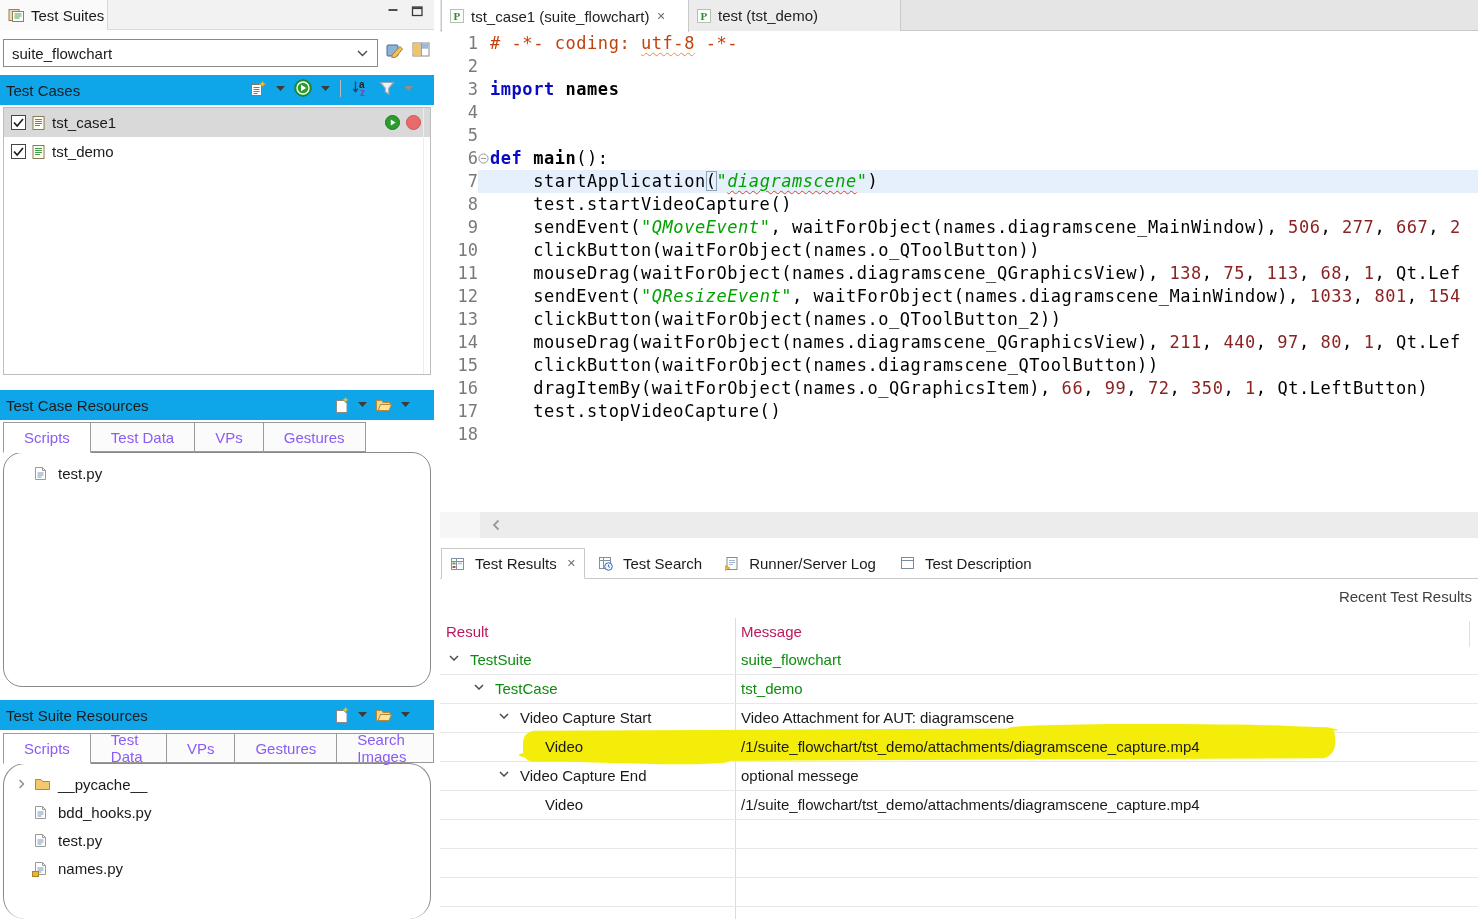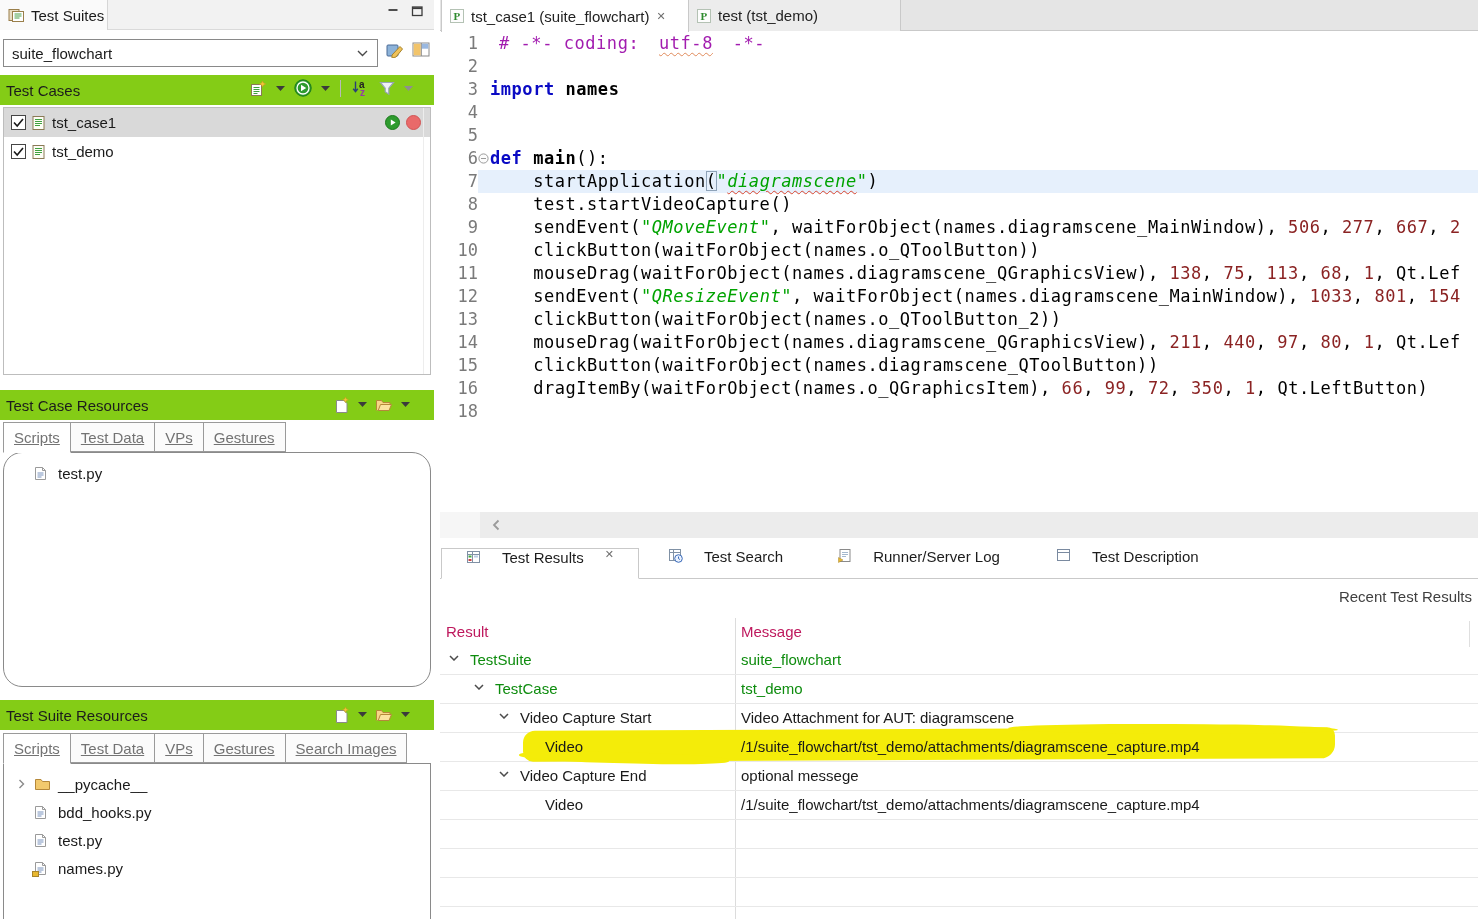--- a/index.html
+++ b/index.html
@@ -7,33 +7,33 @@
        font-family:"Liberation Sans",sans-serif;font-size:15px;color:#1a1a1a;}
   svg{display:block}
   
   .lp{position:absolute;left:0;top:0;width:434px;height:919px;}
   .lp-tabbar{position:absolute;left:0;top:0;width:434px;height:30px;background:#f2f2f2;border-bottom:1px solid #dadada;box-sizing:border-box;}
   .lp-tab{position:absolute;left:0;top:0;width:108px;height:30px;background:#fafafa;border-right:1px solid #d6d6d6;display:flex;align-items:center;gap:6px;padding-left:8px;box-sizing:border-box;}
   .win-controls{position:absolute;right:10px;top:5px;display:flex;gap:12px;align-items:center;}
   .combo{position:absolute;left:3px;top:39px;width:375px;height:28px;border:1px solid #898989;background:#fff;box-sizing:border-box;display:flex;align-items:center;padding-left:8px;}
   .combo .cchev{position:absolute;right:9px;top:10px;}
   .combo-icons{position:absolute;left:386px;top:41px;display:flex;gap:7px;align-items:center;}
-  .sec-header{position:absolute;left:0;width:434px;height:30px;background:#84cc16;display:flex;align-items:center;padding-left:6px;box-sizing:border-box;color:#1c1c1c;}
+  .sec-header{position:absolute;left:0;width:434px;height:30px;background:#0ea5e9;display:flex;align-items:center;padding-left:6px;box-sizing:border-box;color:#1c1c1c;}
   .tc-header{top:75px;}
   .tc-toolbar{position:absolute;left:250px;top:79px;display:flex;align-items:center;gap:9px;}
   .tsep{width:1px;height:17px;background:#b9b9b9;margin:0 1px;}
   .tbi{display:inline-flex;align-items:center;}
   .tc-list{position:absolute;left:3px;top:107px;width:428px;height:268px;background:#fff;border:1px solid #bdbdbd;box-sizing:border-box;overflow:hidden;}
   .tc-list::after{content:'';position:absolute;right:6px;top:0;bottom:0;width:1px;background:#ededed;}
   .tcrow{position:relative;height:29px;display:flex;align-items:center;padding-left:7px;gap:6px;}
   .tcrow.sel{background:#d9d9d9;}
   .runics{position:absolute;right:9px;top:7px;display:flex;gap:6px;}
   .res-toolbar{position:absolute;left:334px;display:flex;align-items:center;gap:8px;}
   .rtabs{position:absolute;left:3px;display:flex;z-index:2;}
-  .rtab{height:30px;border:1px solid #9a9a9a;border-left:none;background:#fbfbfb;display:flex;align-items:center;padding:0 10px;box-sizing:border-box;color:#737373;text-decoration:underline;}
+  .rtab{height:30px;border:1px solid #9a9a9a;border-left:none;background:#fbfbfb;display:flex;align-items:center;padding:0 20px;box-sizing:border-box;color:#8b5cf6;}
   .rtab:first-child{border-left:1px solid #9a9a9a;}
   .rtab.active{background:#fff;height:31px;border-bottom:1px solid #fff;}
   .res-box{position:absolute;left:3px;width:428px;background:#fff;border:1px solid #8a8a8a;box-sizing:border-box;overflow:hidden;}
   .res-box .pad{height:6px;}
   .frow{height:28px;display:flex;align-items:center;gap:6px;padding-left:14px;position:relative;}
   .tchev{width:10px;display:inline-flex;}
   .fic{width:18px;display:inline-flex;position:relative;}
   .fbadge{position:absolute;left:-2px;bottom:-1px;width:7px;height:6px;background:#e8b830;border:1px solid #a8842a;box-sizing:border-box;}
   
   .ed{position:absolute;left:440px;top:0;width:1038px;height:545px;}
@@ -45,33 +45,33 @@
   .code{position:absolute;left:0;top:32px;width:1038px;height:480px;overflow:hidden;
         font-family:"DejaVu Sans Mono",monospace;font-size:17px;line-height:23px;color:#000;}
   .cl{display:flex;height:23px;}
   .ln{width:38px;text-align:right;color:#7a7a7a;flex:none;}
   .fold{width:12px;flex:none;position:relative;}
   .fold svg{position:absolute;left:0px;top:6px;}
   .ct{white-space:pre;flex:1;min-width:0;letter-spacing:.55px;}
   .cl.active .fold,.cl.active .ct{background:#e6f0fc;}
   .kw{color:#0a0ac4;font-weight:bold;}
   .b{font-weight:bold;}
-  .com{color:#a21caf;margin-left:9px;}
+  .com{color:#c2410c;}
   .str{color:#00a300;font-style:italic;}
   .num{color:#8b2323;}
   .sqr{text-decoration:underline wavy #d8442e;text-decoration-thickness:1px;text-underline-offset:3px;}
   .sqo{text-decoration:underline wavy #e08a5a;text-decoration-thickness:1px;text-underline-offset:3px;}
   .br{outline:1px solid #8fa3b8;outline-offset:-1px;}
   .hscroll{position:absolute;left:0;top:512px;width:1038px;height:26px;background:#ececec;}
   .hs-corner{position:absolute;left:0;top:0;width:40px;height:26px;background:#f6f6f6;}
   .hs-left{position:absolute;left:52px;top:7px;}
   
   .bp{position:absolute;left:440px;top:545px;width:1038px;height:374px;}
   .bp-tabbar{position:absolute;left:0;top:3px;width:1038px;height:31px;border-bottom:1px solid #c9c9c9;box-sizing:border-box;display:flex;align-items:flex-start;}
-  .bp-tab{height:30px;display:flex;align-items:flex-start;gap:21px;padding:0 24px;box-sizing:border-box;color:#1c1c1c;}
+  .bp-tab{height:30px;display:flex;align-items:center;gap:10px;padding:0 8px;box-sizing:border-box;color:#1c1c1c;}
   .bp-tab.active{margin-left:1px;background:#fff;border:1px solid #c9c9c9;border-bottom:1px solid #fff;height:31px;}
   .recent{position:absolute;right:6px;top:43px;color:#404040;}
   .rheader{position:absolute;left:0;top:73px;width:1038px;height:28px;}
   .rheader span{position:absolute;top:5px;color:#be185d;}
   .coldiv{position:absolute;left:295px;top:73px;bottom:0;width:1px;background:#dcdcdc;}
   .rscroll-edge{position:absolute;left:1029px;top:76px;height:26px;width:1px;background:#dfdfdf;}
   .rtable{position:absolute;left:0;top:101px;width:1038px;height:273px;overflow:hidden;}
   .rrow{position:relative;height:29px;border-bottom:1px solid #e8e8e8;box-sizing:border-box;}
   .rrow .chev{position:absolute;top:9px;z-index:2;}
   .rres{position:absolute;top:5px;z-index:2;}
@@ -309,21 +309,21 @@
           </svg>
         </span>
       </div>
     <div class="rtabs" style="top:733px;">
         <div class="rtab active">Scripts</div>
         <div class="rtab">Test Data</div>
         <div class="rtab">VPs</div>
         <div class="rtab">Gestures</div>
         <div class="rtab">Search Images</div>
       </div>
-    <div class="res-box" style="top:763px;height:156px;border-bottom:none;">
+    <div class="res-box" style="top:763px;height:156px;border-bottom:none;border-radius:22px;">
       <div class="pad"></div>
       <div>
           <div class="frow">
             <span class="tchev">
               <svg width="7" height="10">
                 <path d="M1.5 1l4 4-4 4" fill="none" stroke="#8a8a8a" stroke-width="1.4"></path>
               </svg>
             </span>
             <span class="fic">
               <svg width="17" height="14">
@@ -472,20 +472,25 @@
           <span class="ln">15</span>
           <span class="fold"></span>
           <span class="ct"><span>    clickButton(waitForObject(names.diagramscene_QToolButton))</span></span>
         </div>
         <div class="cl">
           <span class="ln">16</span>
           <span class="fold"></span>
           <span class="ct"><span>    dragItemBy(waitForObject(names.o_QGraphicsItem), </span><span class="num">66</span><span>, </span><span class="num">99</span><span>, </span><span class="num">72</span><span>, </span><span class="num">350</span><span>, </span><span class="num">1</span><span>, Qt.LeftButton)</span></span>
         </div>
         <div class="cl">
+          <span class="ln">17</span>
+          <span class="fold"></span>
+          <span class="ct"><span>    test.stopVideoCapture()</span></span>
+        </div>
+        <div class="cl">
           <span class="ln">18</span>
           <span class="fold"></span>
           <span class="ct"></span>
         </div>
       </div>
     <div class="hscroll">
       <div class="hs-corner"></div>
       <span class="hs-left">
         <svg width="8" height="12">
             <path d="M6.5 1.5L2 6l4.5 4.5" fill="none" stroke="#9a9a9a" stroke-width="1.8"></path>

